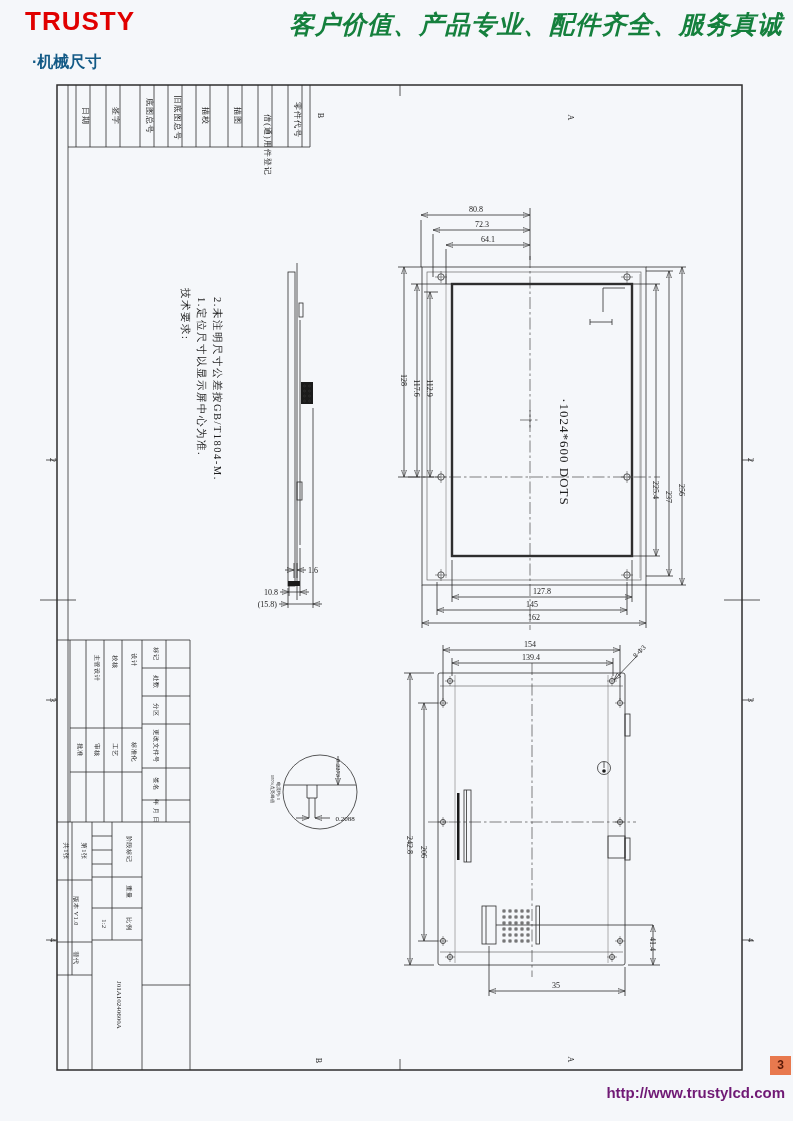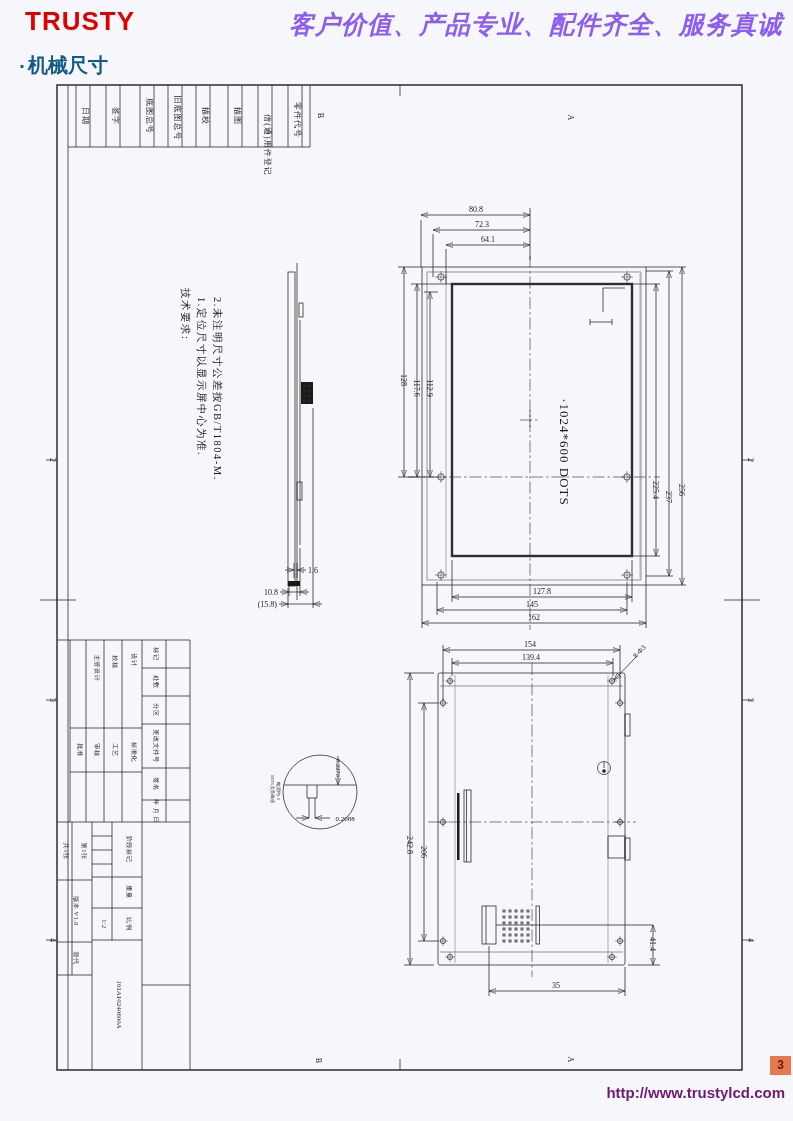--- a/index.html
+++ b/index.html
@@ -1,24 +1,24 @@
 <!DOCTYPE html>
 <html><head>
 <meta charset="utf-8">
 <style>
   html,body{margin:0;padding:0;}
   body{width:793px;height:1121px;background:#f5f7fa;position:relative;overflow:hidden;
        font-family:"Liberation Sans",sans-serif;}
   .logo{position:absolute;left:25px;top:6px;font-size:26px;font-weight:bold;
         letter-spacing:1px;color:#e00000;font-family:"Liberation Sans",sans-serif;}
   .slogan{position:absolute;right:10px;top:8px;width:500px;text-align:right;font-size:25px;
-        font-weight:bold;font-style:italic;color:#8b5cf6;letter-spacing:1px;
+        font-weight:bold;font-style:italic;color:#15803d;letter-spacing:1px;
         font-family:"Liberation Serif",serif;}
-  .sec-title{position:absolute;left:16px;top:52px;font-size:20px;font-weight:bold;
-        color:#135a86;font-family:Liberation Mono, monospace;}
+  .sec-title{position:absolute;left:32px;top:52px;font-size:16px;font-weight:bold;
+        color:#135a86;font-family:Liberation Sans, sans-serif;}
   .footer-url{position:absolute;right:8px;top:1084px;font-size:15px;font-weight:bold;
         color:#701a75;font-family:"Liberation Sans",sans-serif;}
   .page-badge{position:absolute;left:770px;top:1056px;width:21px;height:19px;background:#e8794e;
         color:#5a1a08;font-size:12px;font-weight:bold;text-align:center;line-height:19px;}
   svg{position:absolute;left:0;top:80px;}
   svg line,svg path,svg rect,svg circle,svg polyline{stroke:#2e2e2e;stroke-width:.8;fill:none;}
   .thick{stroke-width:2.4;}
   .bd{stroke-width:1.5;}
   .gray{stroke:#9a9a9a;}
   .mid{stroke:#555;stroke-width:.6;}

